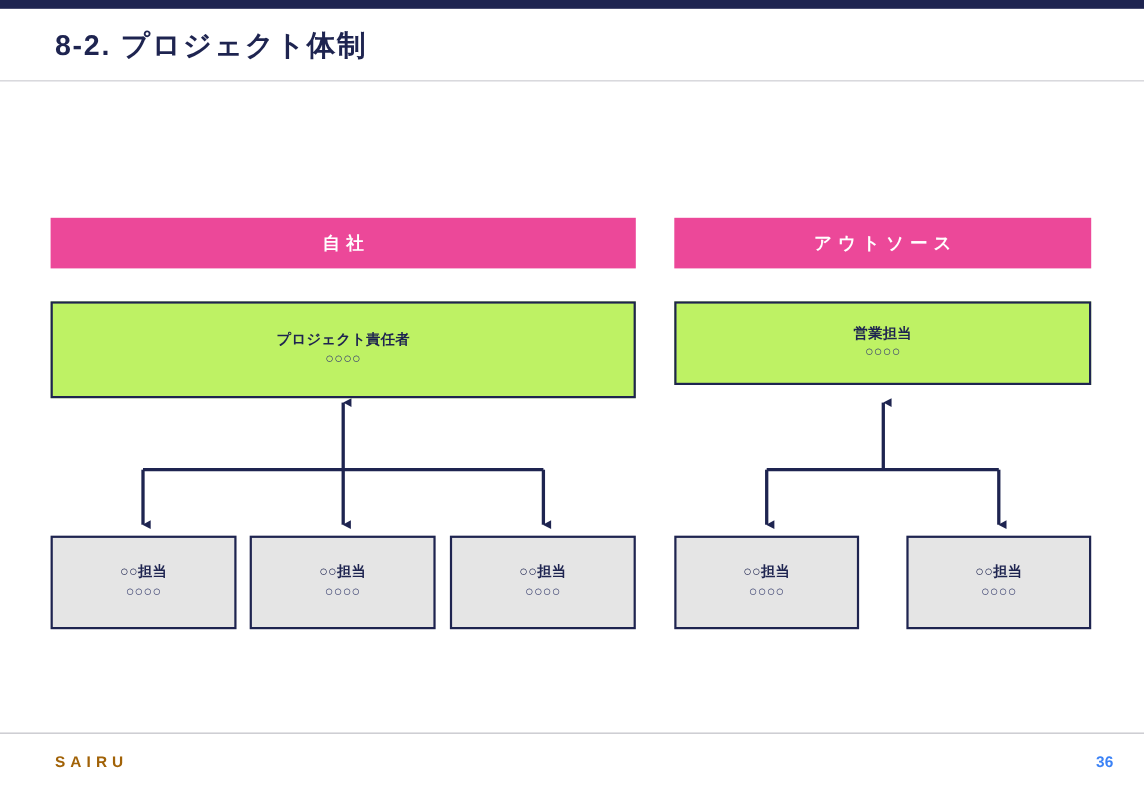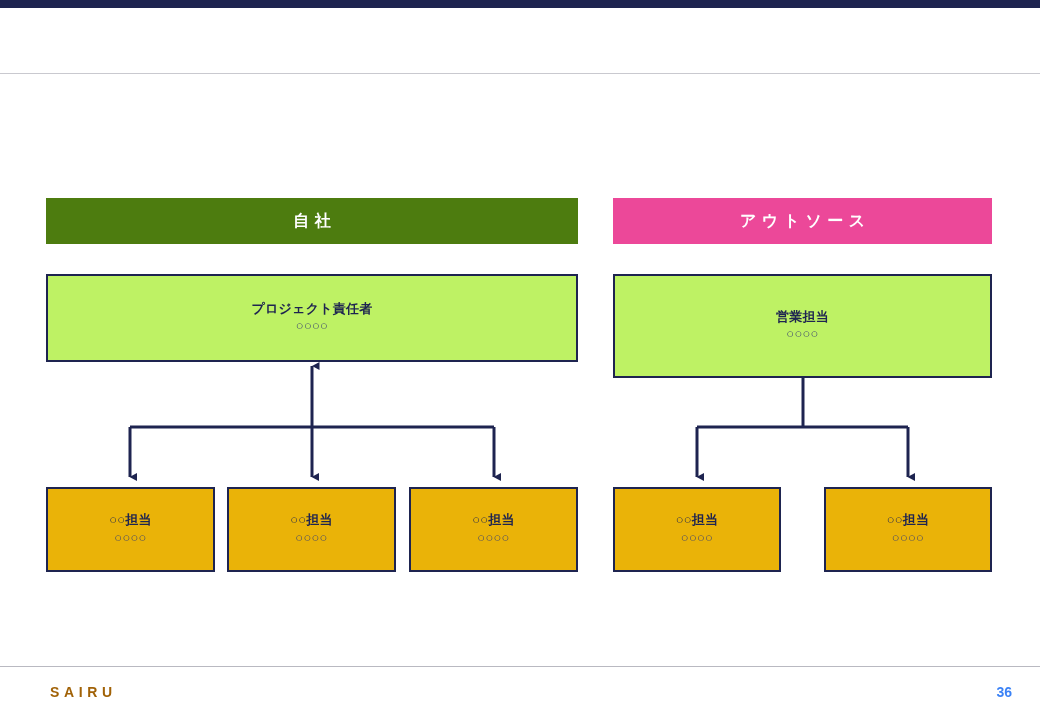--- a/index.html
+++ b/index.html
@@ -68,55 +68,55 @@
     height: 46px;
     display: flex;
     align-items: center;
     justify-content: center;
     color: #ffffff;
     font-size: 16px;
     font-weight: bold;
     letter-spacing: 0.34em;
     text-indent: 0.34em;
   }
-  .group-header.left  { left: 46px;  top: 198px; width: 532px; background: #4d7c0f; }
+  .group-header.left  { left: 46px;  top: 198px; width: 532px; background: #ec4899; }
   .group-header.right { left: 613px; top: 198px; width: 379px; background: #ec4899; }
 
   
   .node {
     position: absolute;
     box-sizing: border-box;
     border: 2px solid #1e2450;
     display: flex;
     flex-direction: column;
     align-items: center;
     justify-content: center;
     text-align: center;
   }
   .node.top   { background: #bef264; }
-  .node.child { background: #eab308; }
+  .node.child { background: #e5e5e5; }
 
   .node-role {
     font-size: 13px;
     font-weight: bold;
     letter-spacing: 0.02em;
     color: #1e2450;
     line-height: 1.35;
   }
   .node-name {
     font-size: 13px;
     font-weight: normal;
     letter-spacing: 0.02em;
     color: #3a4070;
     line-height: 1.45;
   }
 
   
   #node-owner { left: 46px;  top: 274px; width: 532px; height: 88px; }
-  #node-sales { left: 613px; top: 274px; width: 379px; height: 104px; }
+  #node-sales { left: 613px; top: 274px; width: 379px; height: 76px; }
 
   
   #node-self-1 { left: 46px;  top: 487px; width: 169px; height: 85px; }
   #node-self-2 { left: 227px; top: 487px; width: 169px; height: 85px; }
   #node-self-3 { left: 409px; top: 487px; width: 169px; height: 85px; }
   #node-out-1  { left: 613px; top: 487px; width: 168px; height: 85px; }
   #node-out-2  { left: 824px; top: 487px; width: 168px; height: 85px; }
 
   
   .connectors {
@@ -154,20 +154,21 @@
     color: #3b82f6;
   }
 </style>
 </head>
 <body>
 
 <div class="slide">
 
   <div class="top-bar"></div>
 
+  <div class="slide-title">8-2. プロジェクト体制</div>
   <div class="title-rule"></div>
 
 
   <div class="group-header left">
     <span>自社</span>
   </div>
   <div class="group-header right">
     <span>アウトソース</span>
   </div>
 

